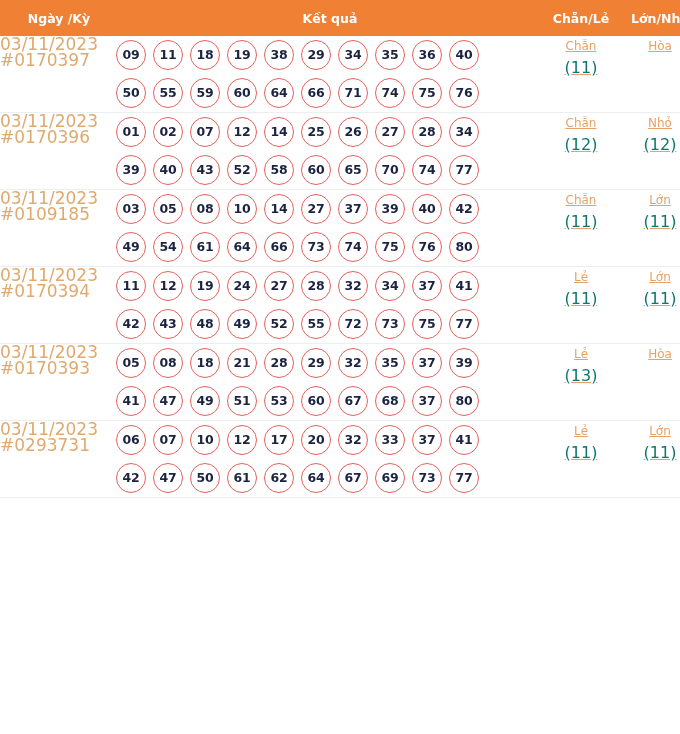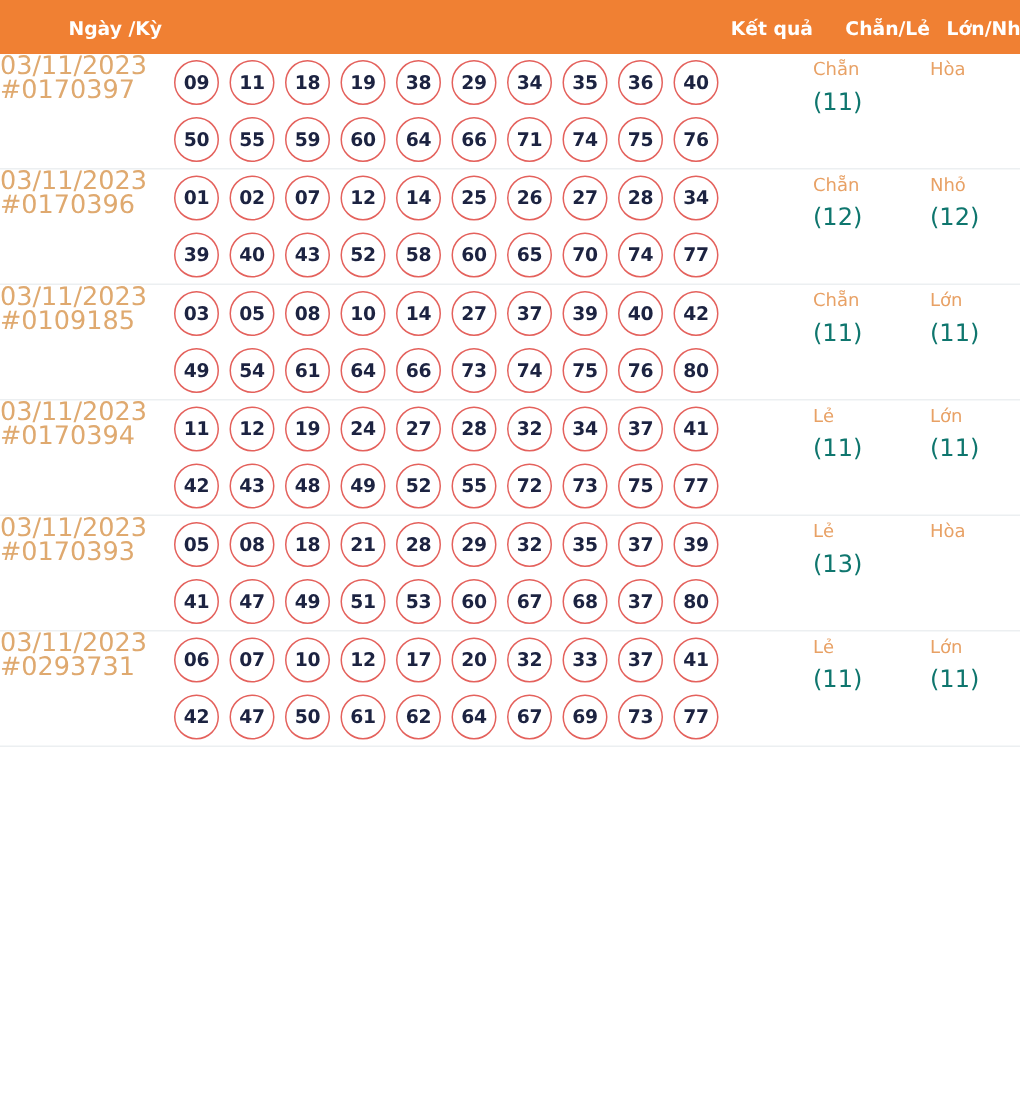--- a/index.html
+++ b/index.html
@@ -20,21 +20,21 @@
     table-layout: fixed;
   }
   .table-header {
     background: #f08033;
     height: 36px;
   }
   .table-header th {
     color: #ffffff;
     font-size: 12.5px;
     font-weight: bold;
-    text-align: right;
+    text-align: center;
     padding: 0;
     vertical-align: middle;
     white-space: nowrap;
   }
   th.col-date   { width: 98px;  padding-left: 10px; }
   th.col-result { width: 424px; padding-left: 10px; }
   th.col-parity { width: 78px;  }
   th.col-size   { width: 80px;  text-align: center; }
 
   .result-row {
@@ -70,23 +70,25 @@
     color: #1c2341;
     font-size: 12.5px;
     font-weight: bold;
     line-height: 27px;
     text-align: center;
     flex: 0 0 auto;
     letter-spacing: -0.2px;
   }
   .cell-parity, .cell-size {
     padding-top: 12px;
+    text-align: center;
     color: #e8a165;
     font-size: 12px;
     line-height: 21px;
+    text-decoration: underline;
   }
   .stat-count {
     display: block;
     color: #0f766e;
     font-size: 16px;
   }
   .stat-count:empty { display: none; }
 </style>
 </head>
 <body>

